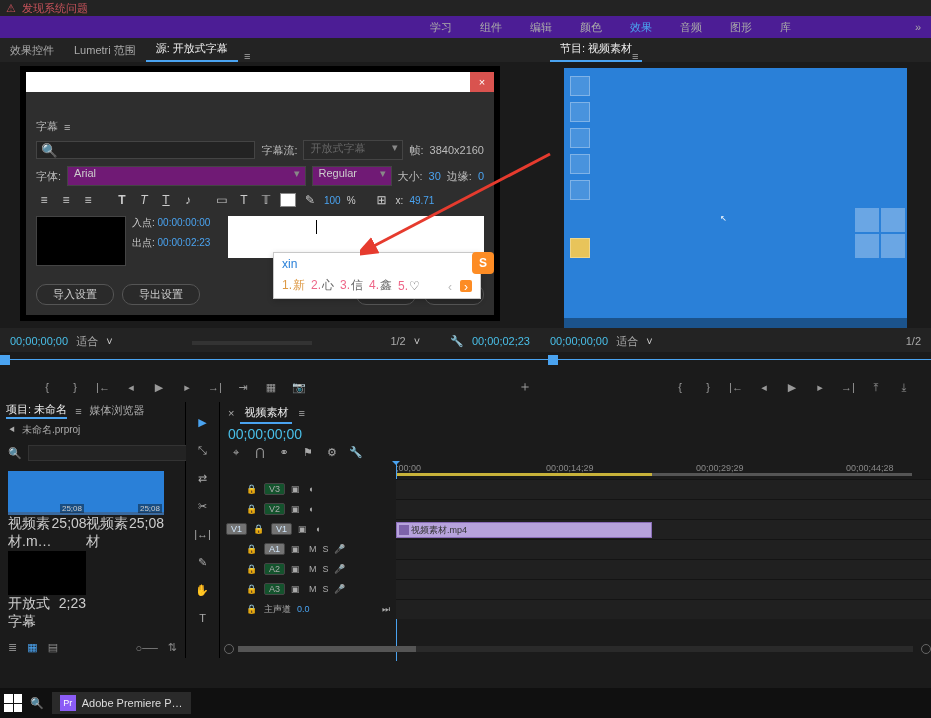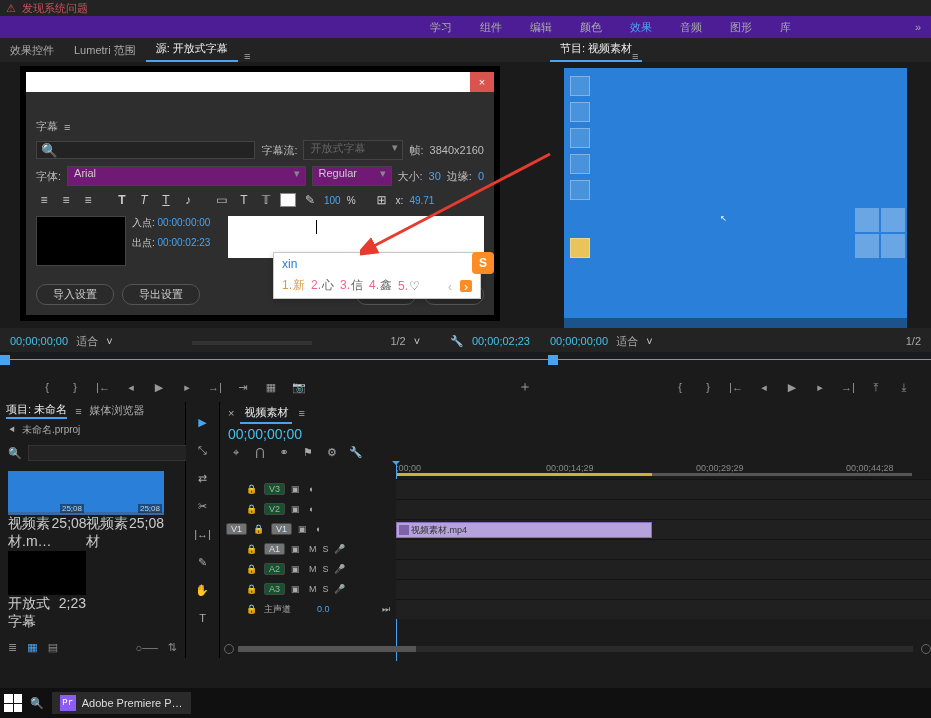--- a/index.html
+++ b/index.html
@@ -122,21 +122,21 @@
   .tl-zoom .cap { width: 10px; height: 10px; border: 1px solid #666; border-radius: 50%; margin-left: 4px; }
   .tl-zoom .track-bar { flex: 1; height: 6px; background: #2a2a2a; margin: 0 4px; position: relative; }
   .tl-zoom .thumb { position: absolute; left: 0; width: 178px; height: 6px; background: #555; }
 
   
   .win-taskbar { position: absolute; left: 0; right: 0; bottom: 0; height: 30px; background: #101010; display: flex; align-items: center; gap: 8px; padding: 0 4px; }
   .win-taskbar .start { width: 18px; height: 18px; display: grid; grid-template-columns: 1fr 1fr; grid-template-rows: 1fr 1fr; gap: 1px; }
   .win-taskbar .start div { background: #fff; }
   .win-taskbar .search { color: #ccc; }
   .win-taskbar .app { display: flex; align-items: center; gap: 6px; color: #ddd; font-size: 11px; background: #2a2a2a; padding: 3px 8px; }
-  .win-taskbar .app .pico { width: 16px; height: 16px; background: #8b5cf6; color: #fff; font-size: 9px; text-align: center; line-height: 16px; font-family: Liberation Mono, monospace; }
+  .win-taskbar .app .pico { width: 16px; height: 16px; background: #8b5cf6; color: #fff; font-size: 9px; text-align: center; line-height: 16px; }
 </style>
 </head>
 <body>
 
 <div class="topbar">
   <span class="warn-icon" data-name="warning-icon">⚠</span>
   <span data-name="warning-text">发现系统问题</span>
 </div>
 
 <div class="menubar">
@@ -487,21 +487,21 @@
             <span data-name="mute-button">M</span>
             <span data-name="solo-button">S</span>
             <span class="ic" data-name="mic-icon">🎤</span>
           </div>
           <div class="lane"></div>
         </div>
       <div class="track">
           <div class="hdr">
             <span class="ic" data-name="lock-icon">🔒</span>
             <span data-name="master-track-label">主声道</span>
-            <span style="color:#4aa3f0;margin-left:20px" data-name="master-level">0.0</span>
+            <span style="color:#4aa3f0;" data-name="master-level">0.0</span>
             <span style="margin-left:auto;margin-right:6px" data-name="go-to-end-icon">⏭</span>
           </div>
           <div class="lane"></div>
         </div>
     </div>
     <div class="tl-zoom">
       <span class="cap" data-name="zoom-handle-left"></span>
       <div class="track-bar" data-name="zoom-scrollbar">
           <div class="thumb"></div>
         </div>

